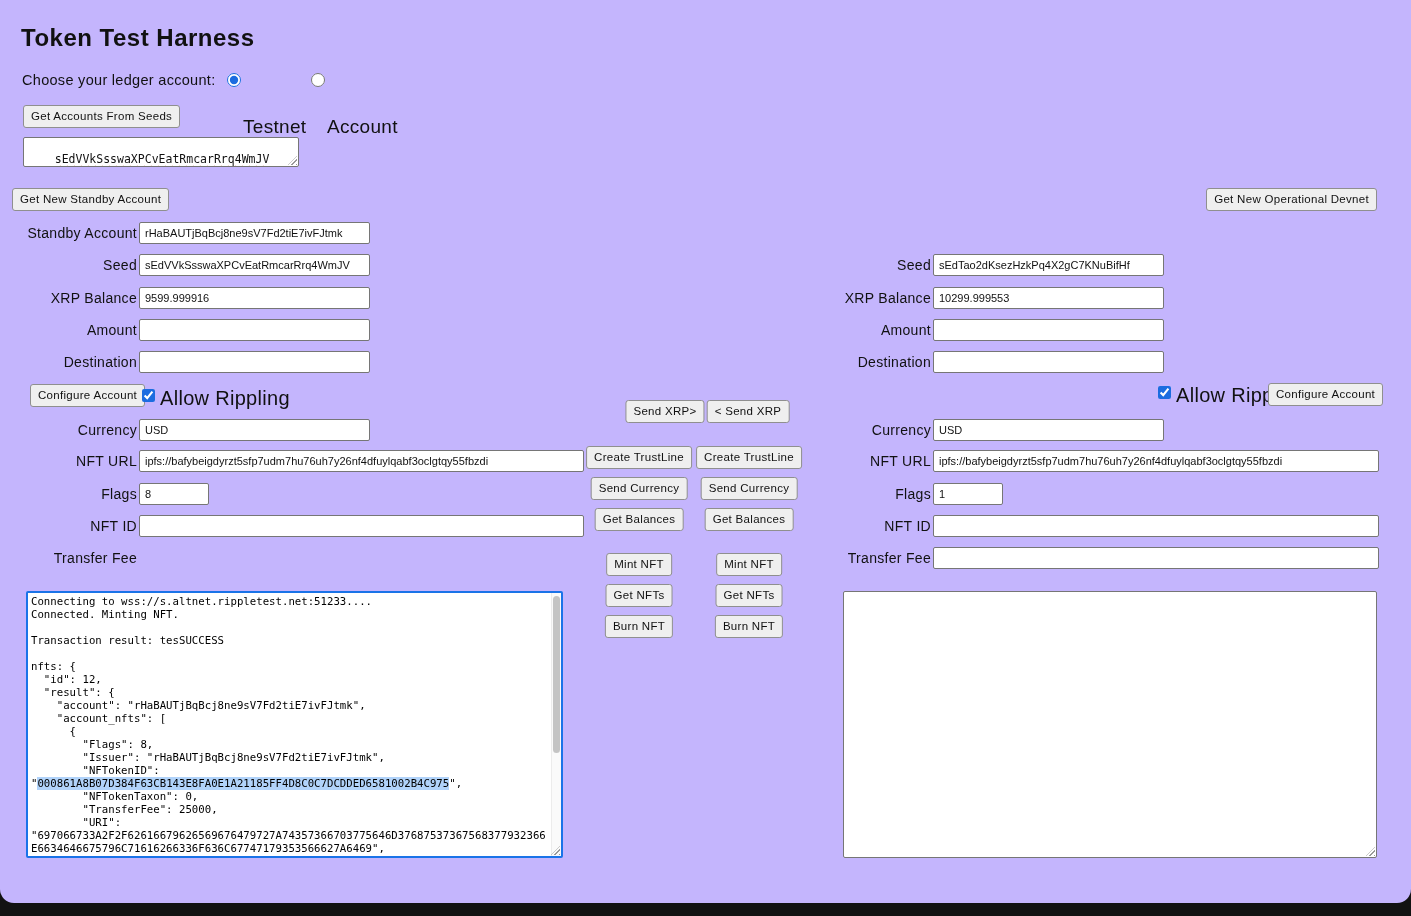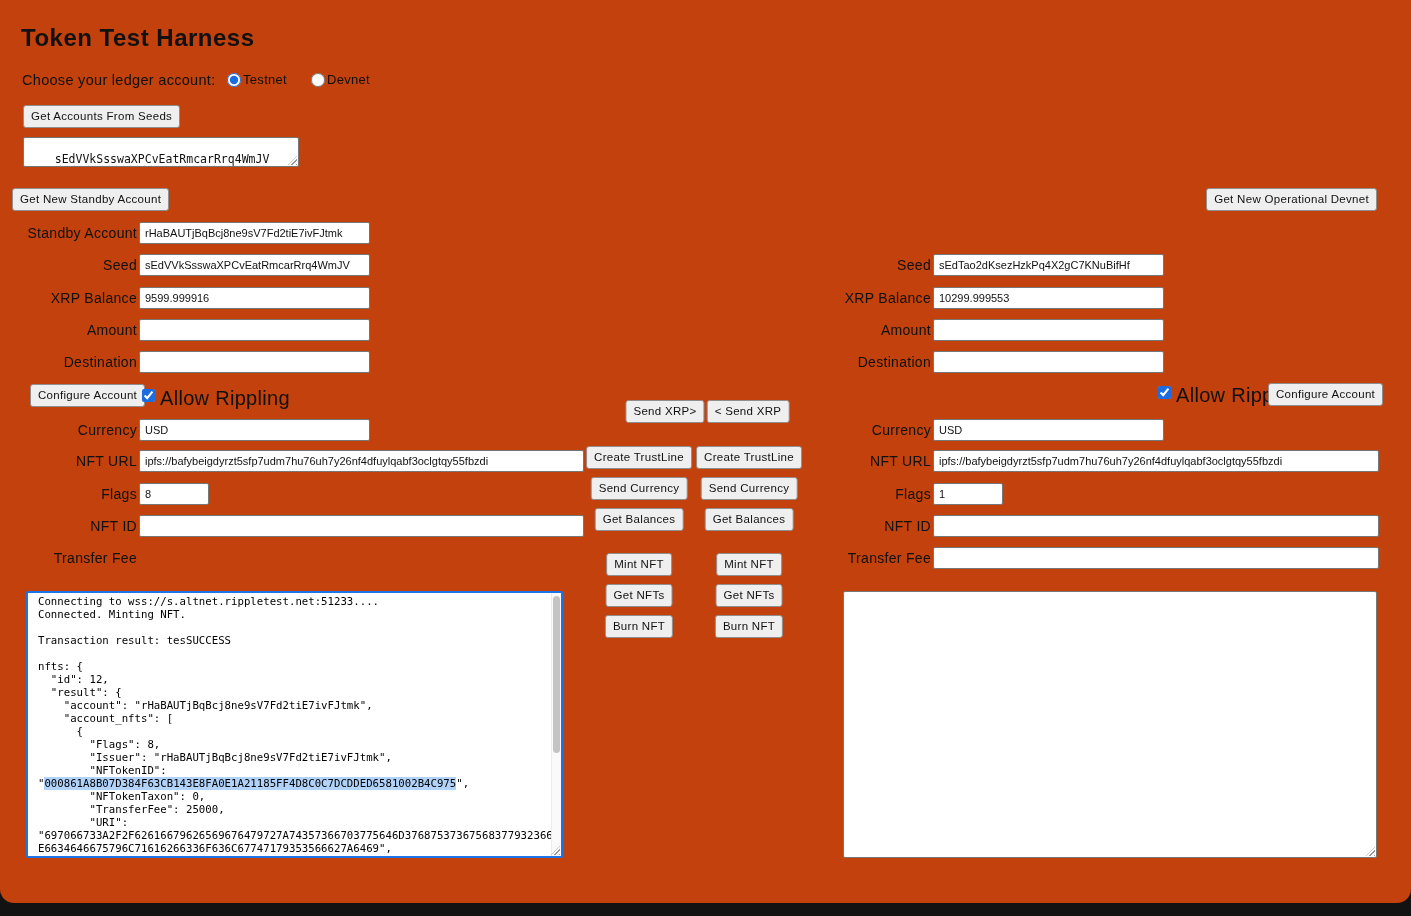--- a/index.html
+++ b/index.html
@@ -4,30 +4,30 @@
 <style>
   * { box-sizing: border-box; }
   html,body { margin:0; padding:0; }
   body {
     width:1411px; height:916px; overflow:hidden;
     background:#121212;
     font-family:"Liberation Sans", sans-serif;
   }
   .page {
     position:relative; width:1411px; height:903px;
-    background:#c2410c; border-radius:0 0 14px 14px; overflow:hidden;
+    background:#c4b5fd; border-radius:0 0 14px 14px; overflow:hidden;
     color:#111;
   }
   .title {
     position:absolute; left:21px; top:24px;
     font-size:24px; font-weight:600; letter-spacing:.5px; color:#111;
   }
   .ledger-prompt { position:absolute; left:22px; top:72px; font-size:14.5px; letter-spacing:.3px; }
   .radio { position:absolute; width:14px; height:14px; margin:0; accent-color:#1b6ce0; }
-  .radio-label { position:absolute; font-size:13px; letter-spacing:.3px; }
+  .radio-label { position:absolute; font-size:19px; letter-spacing:.3px;margin-top:44px; }
   .btn {
     position:absolute; height:23px; padding:4px 7px;
     background:#efefef; border:1px solid #8f8f8f; border-radius:3px;
     font-family:"Liberation Sans", sans-serif; font-size:11.5px; letter-spacing:.3px;
     color:#111; line-height:13px; cursor:pointer; white-space:nowrap;
   }
   .mid { transform:translateX(-50%); }
   .row { position:absolute; display:flex; align-items:center; height:22px; }
   .row .flabel {
     font-size:14px; letter-spacing:.3px; color:#111; text-align:right;
@@ -57,21 +57,21 @@
   .squiggle {
     text-decoration-line:underline; text-decoration-style:wavy;
     text-decoration-color:#dd4b39; text-decoration-thickness:1px;
     text-underline-offset:2px;
   }
   .results-box {
     position:absolute; left:26px; top:591px; width:537px; height:267px;
     background:#fff; border:2px solid #1a73e8; border-radius:2px; overflow:hidden;
   }
   .results-box pre {
-    margin:0; padding:2px 3px 2px 10px;
+    margin:0; padding:2px 3px 2px 3px;
     font-family:"DejaVu Sans Mono", monospace; font-size:10.7px; line-height:13px;
     white-space:pre; color:#000;
   }
   .sel { background:#b1d3fa; }
   .vscroll {
     position:absolute; top:0; right:0; width:10px; height:100%;
     background:#fafafa; border-left:1px solid #ececec;
   }
   .vthumb {
     position:absolute; top:3px; left:1px; width:7px; height:157px;
@@ -89,21 +89,21 @@
 <body>
 
 <div class="page">
 
   <div class="title">Token Test Harness</div>
 
   <div class="ledger-prompt">Choose your ledger account:</div>
   <input type="radio" name="ledger" class="radio" style="left: 227px; top: 73px;" checked="checked">
   <span class="radio-label" style="left:243px; top:72px;">Testnet</span>
   <input type="radio" name="ledger" class="radio" style="left: 311px; top: 73px;">
-  <span class="radio-label" style="left:327px; top:72px;">Devnet</span>
+  <span class="radio-label" style="left:327px; top:72px;">Account</span>
 
   <button class="btn" style="left:23px; top:105px;">Get Accounts From Seeds</button>
 
   <div class="fake-ta seeds-box">
     <span class="squiggle">sEdVVkSsswaXPCvEatRmcarRrq4WmJV
 sEdTao2dKsezHzkPq4X2gC7KNuBifHf</span>
     <i class="grip"></i>
   </div>
 
   <button class="btn" style="left:12px; top:188px;">Get New Standby Account</button>

